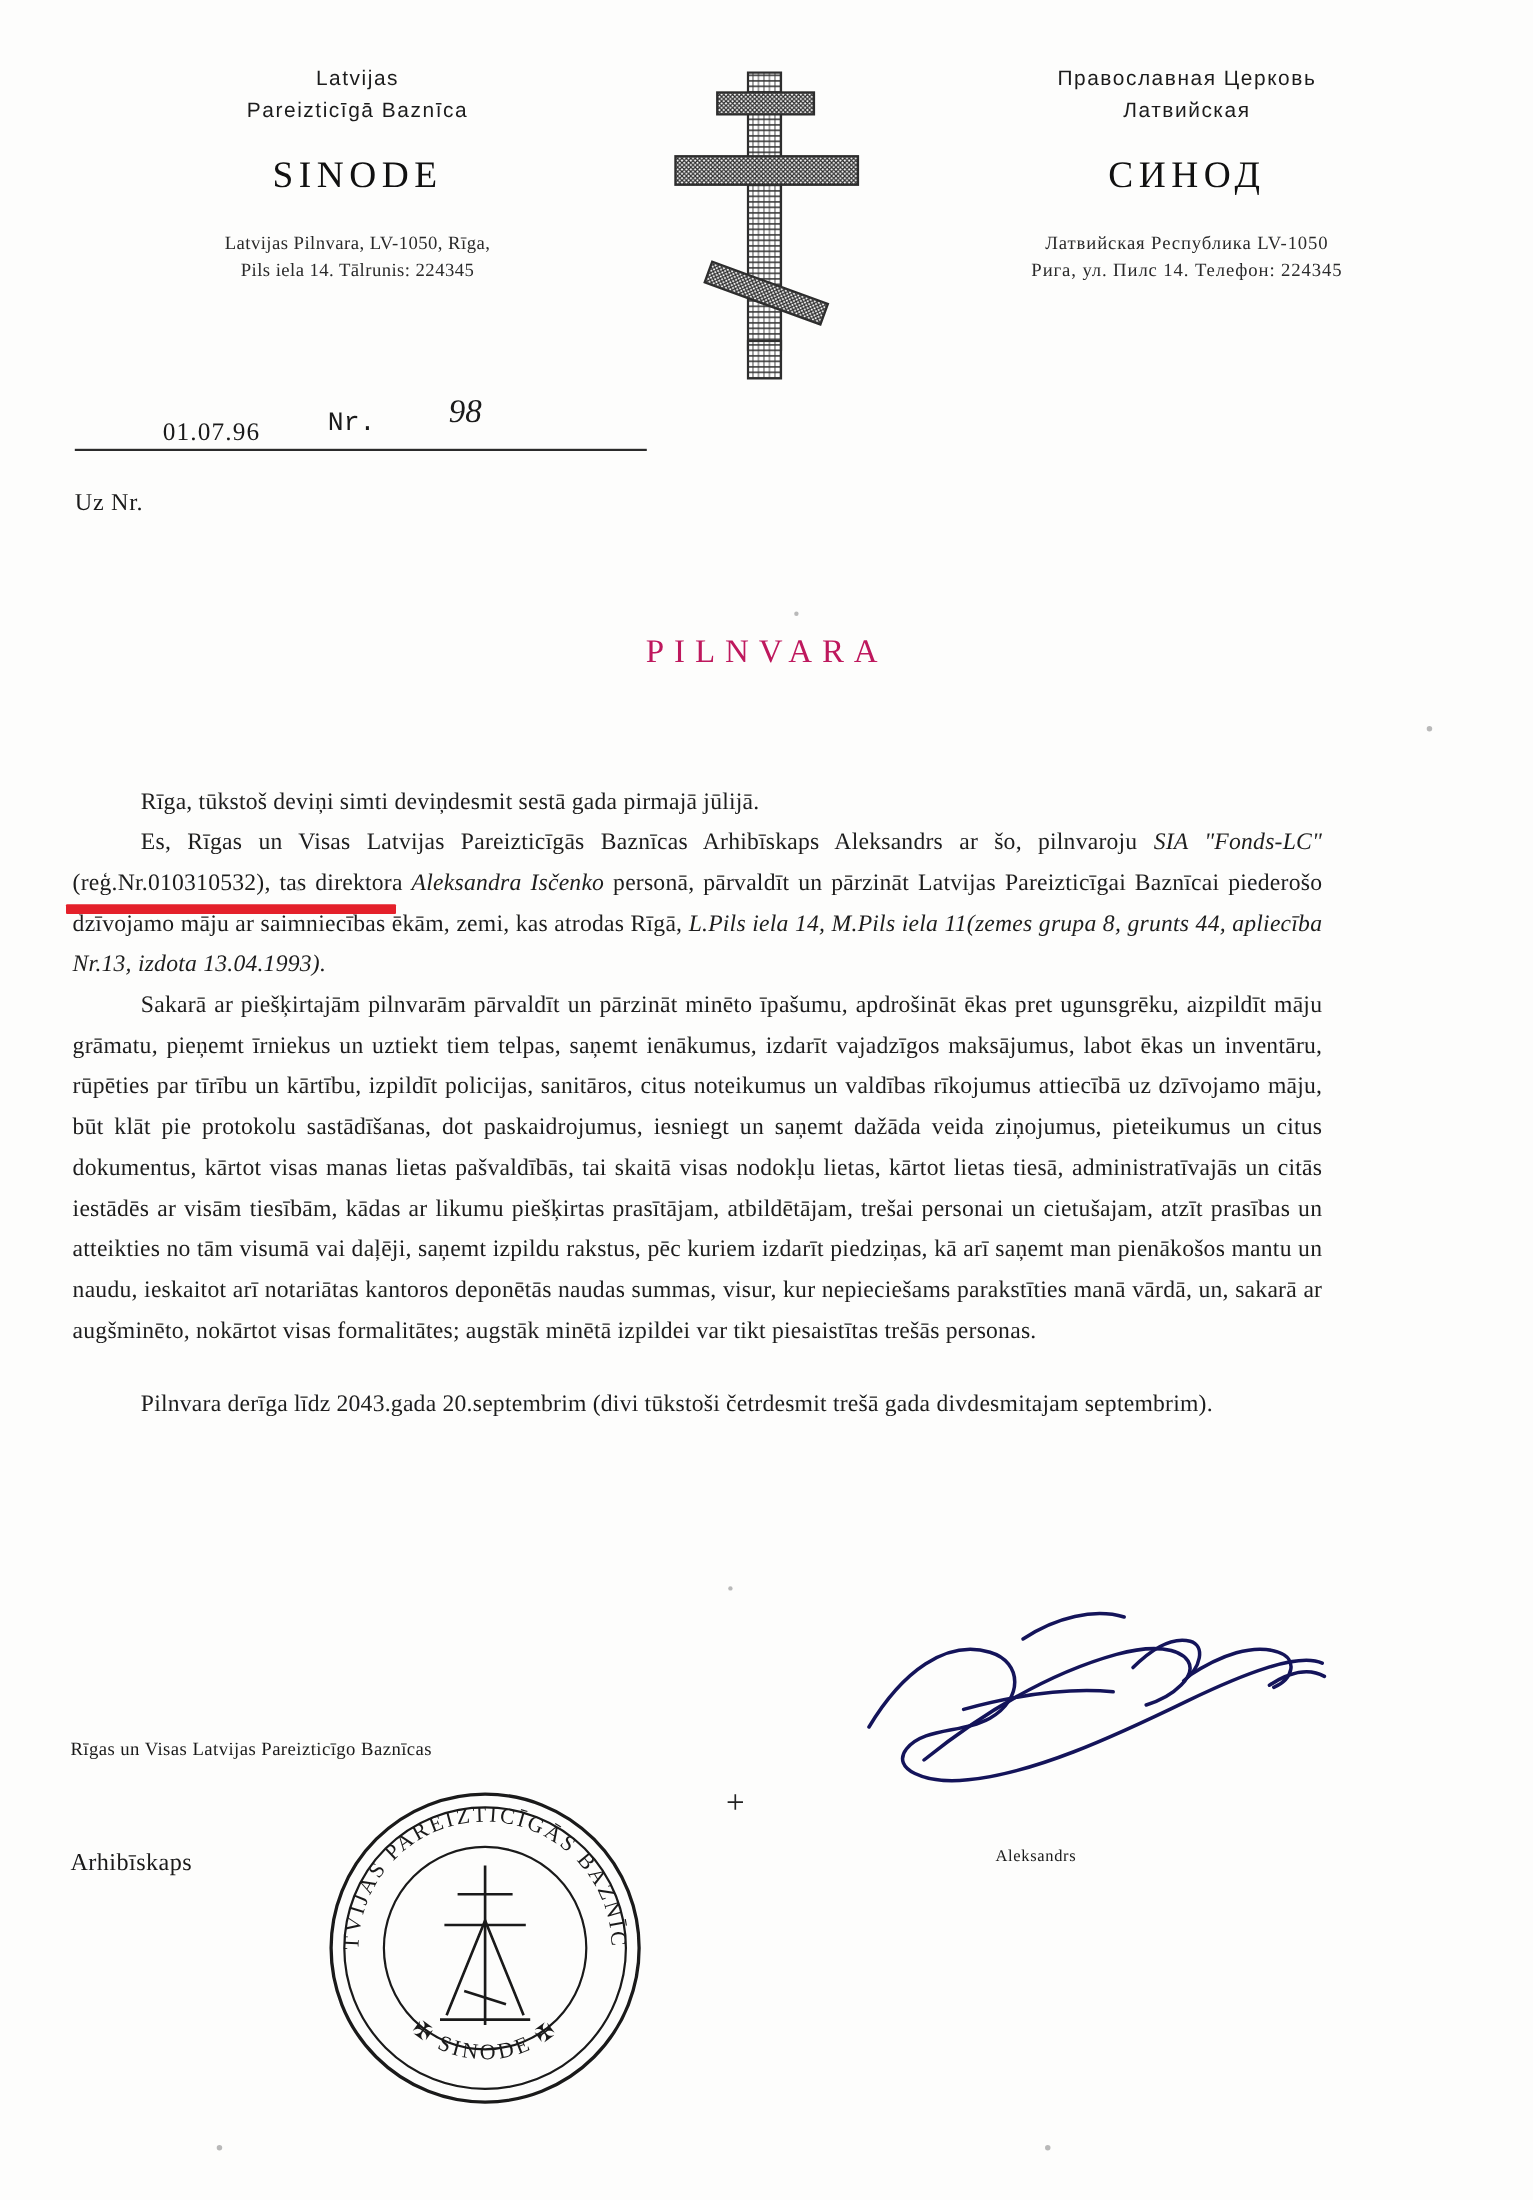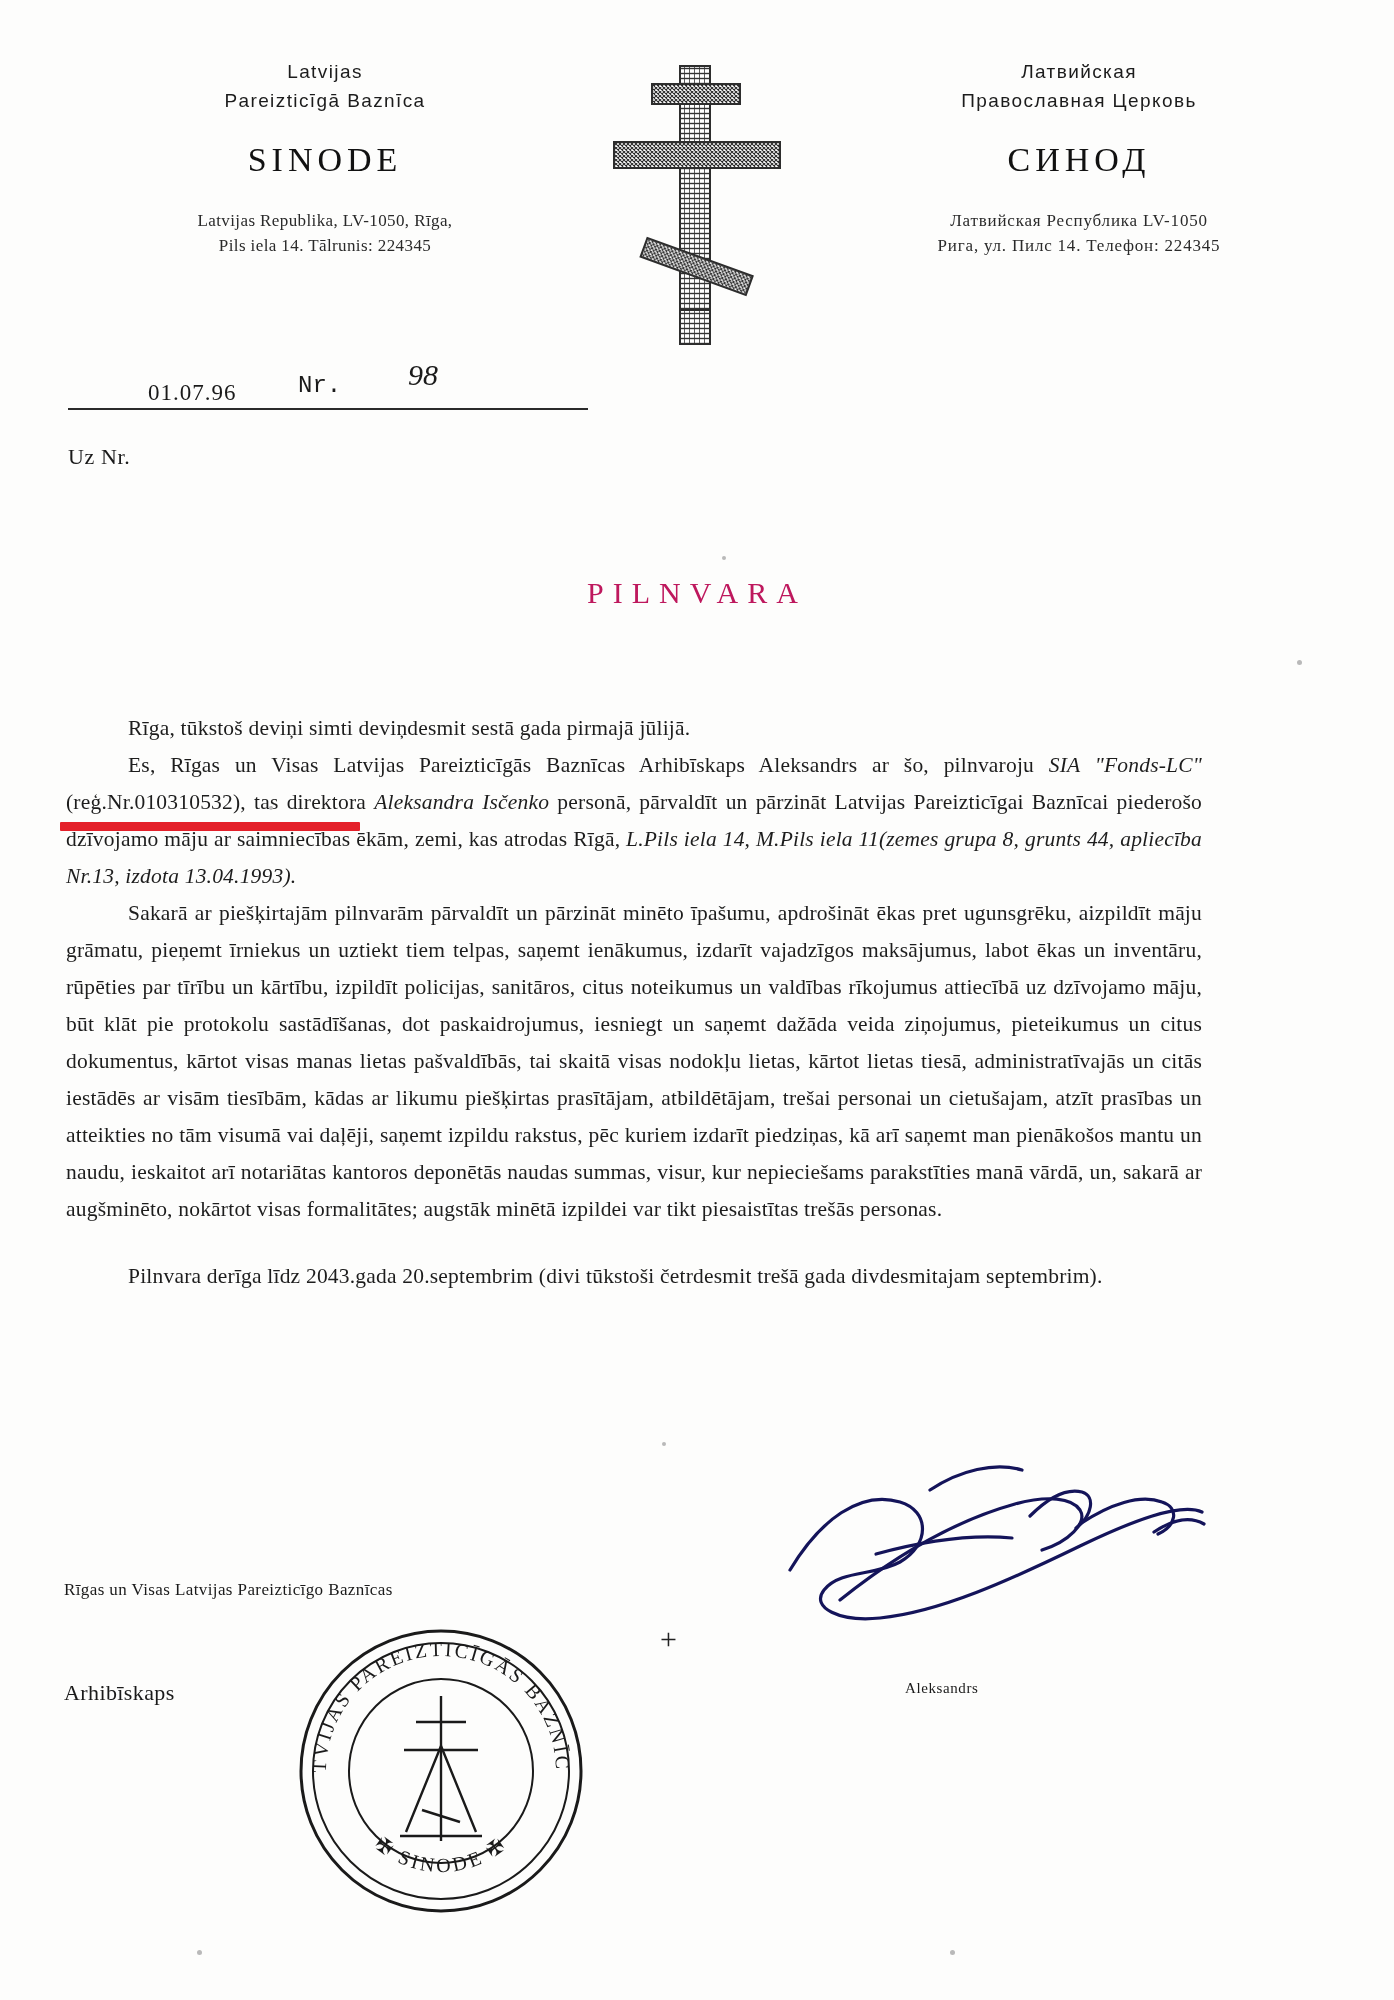--- a/index.html
+++ b/index.html
@@ -193,29 +193,29 @@
 
   <div class="letterhead">
 
     <div class="lh-left">
       <div class="org-name">
         <div>Latvijas</div>
         <div>Pareizticīgā Baznīca</div>
       </div>
       <div class="org-title">SINODE</div>
       <div class="org-addr">
-        <div>Latvijas Republika, LV-1050, Rīga,</div>
+        <div>Latvijas Pilnvara, LV-1050, Rīga,</div>
         <div>Pils iela 14. Tālrunis: 224345</div>
       </div>
     </div>
 
     <div class="lh-right">
       <div class="org-name">
+        <div>Православная Церковь</div>
         <div>Латвийская</div>
-        <div>Православная Церковь</div>
       </div>
       <div class="org-title">СИНОД</div>
       <div class="org-addr">
         <div>Латвийская  Республика    LV-1050</div>
         <div>Рига, ул. Пилс 14. Телефон:  224345</div>
       </div>
     </div>
 
     <svg class="cross" viewBox="0 0 210 300">
       <defs>

